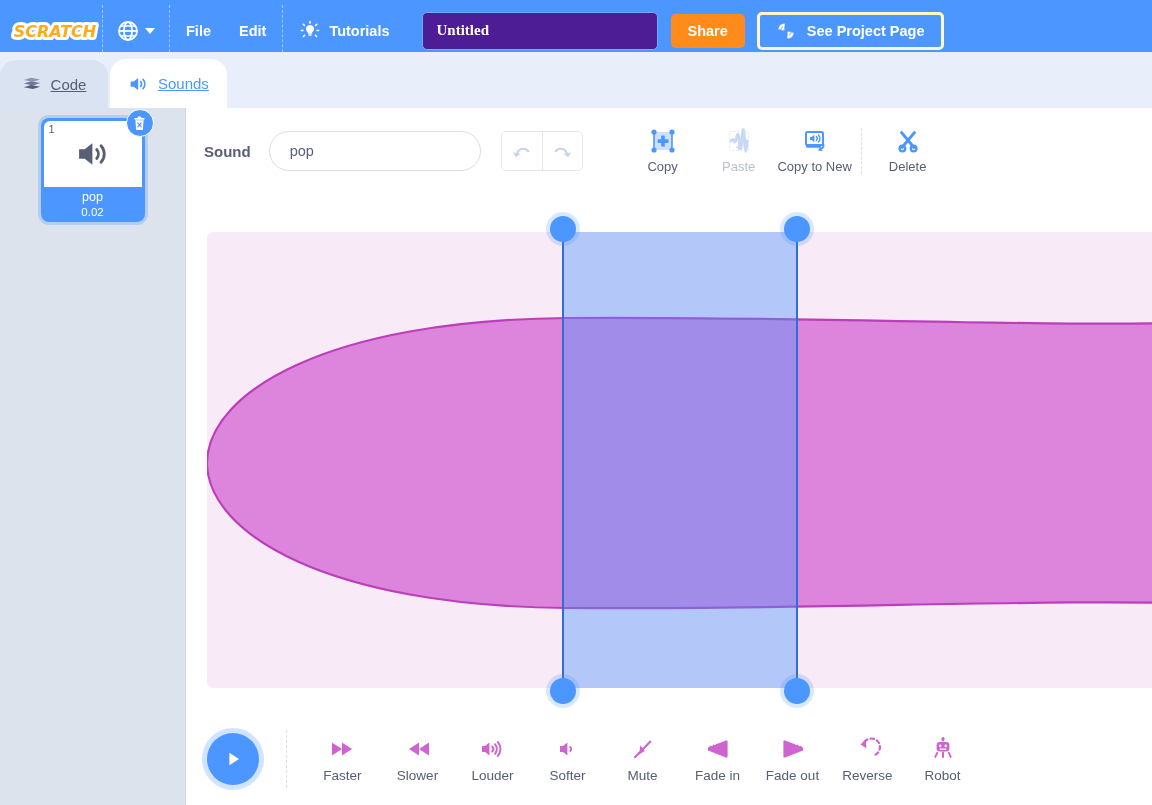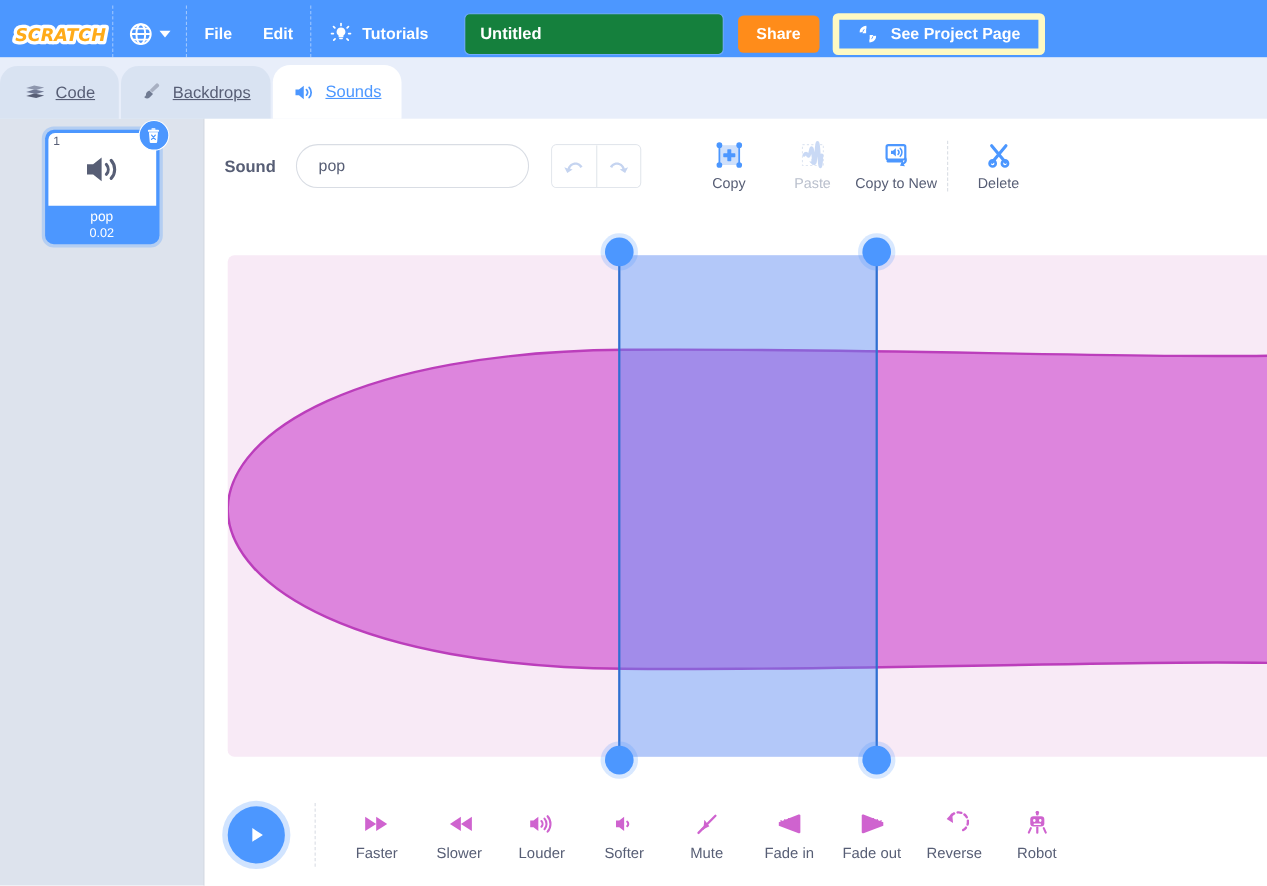--- a/index.html
+++ b/index.html
@@ -41,42 +41,43 @@
     width: 0; height: 0;
     border-left: 5px solid transparent;
     border-right: 5px solid transparent;
     border-top: 6px solid #ffffff;
   }
   .tutorials-group { display: flex; align-items: center; gap: 8px; text-align: center; }
 
   .title-field {
     margin-left: 18px;
     width: 236px; height: 38px;
-    background: #15803d;
+    background: #4c1d95;
     border: 1px solid #72aaff;
     border-radius: 5px;
     color: #ffffff; font-size: 15px; font-weight: bold;
     padding: 0 14px;
     outline: none;
+    font-family: Liberation Serif, serif;
   }
   .title-field::placeholder { color: #ffffff; }
 
   .share-btn {
     margin-left: 13px;
     height: 34px; padding: 0 17px;
     background: #ff8c1a; border: none; border-radius: 5px;
     color: #ffffff; font-size: 14.5px; font-weight: bold;
     font-family: "Liberation Sans", sans-serif;
     cursor: pointer;
   }
   .project-page-btn {
     margin-left: 12px;
     height: 38px; padding: 0 16px;
     background: transparent;
-    border: 6px solid #fef9c3; border-radius: 5px;
+    border: 3px solid #fef9c3; border-radius: 5px;
     color: #ffffff; font-size: 14.5px; font-weight: bold;
     font-family: "Liberation Sans", sans-serif;
     display: flex; align-items: center; gap: 11px;
     cursor: pointer;
   }
 
   
   .tab-bar {
     position: absolute; top: 52px; left: 0;
     width: 1152px; height: 56px;
@@ -348,27 +349,20 @@
 
   <div class="tab">
     <svg width="20" height="20" viewBox="0 0 22 22">
       <path d="M2 6.5 L10 4 L20 6 L12 8.6 Z" fill="#8d96ad"></path>
       <path d="M2 10.5 L10 8 L20 10 L12 12.6 Z" fill="#6f7894"></path>
       <path d="M2 14.5 L10 12 L20 14 L12 16.6 Z" fill="#575e75"></path>
     </svg>
     <span>Code</span>
   </div>
 
-  <div class="tab">
-    <svg width="20" height="20" viewBox="0 0 22 22">
-      <path d="M17.6 2.6 c1 1 1 1.9 .2 2.7 L11.5 11 9 8.6 15 2.6 c.8-.8 1.6-.9 2.6 0z" fill="#a8b0c2"></path>
-      <path d="M8.6 9.1 l3.6 3.5 -3.4 3.4 c-1.4 1.4-3.6 1.4-5 0 -.4-.4-.2-.8 .2-1 .8-.4 1.1-1.1 1.2-2 .1-1 .6-2 1.6-2.8z" fill="#707b92"></path>
-    </svg>
-    <span>Backdrops</span>
-  </div>
 
   <div class="tab active">
     <svg width="21" height="20" viewBox="0 0 24 22">
       <path d="M3 8 h3.6 L11.6 4 v14 L6.6 14 H3 z" fill="#4c97ff"></path>
       <path d="M14.4 8.1 a4.4 4.4 0 0 1 0 5.8" fill="none" stroke="#4c97ff" stroke-width="1.8" stroke-linecap="round"></path>
       <path d="M17.2 5.7 a7.8 7.8 0 0 1 0 10.6" fill="none" stroke="#4c97ff" stroke-width="1.8" stroke-linecap="round"></path>
     </svg>
     <span>Sounds</span>
   </div>
 </div>

